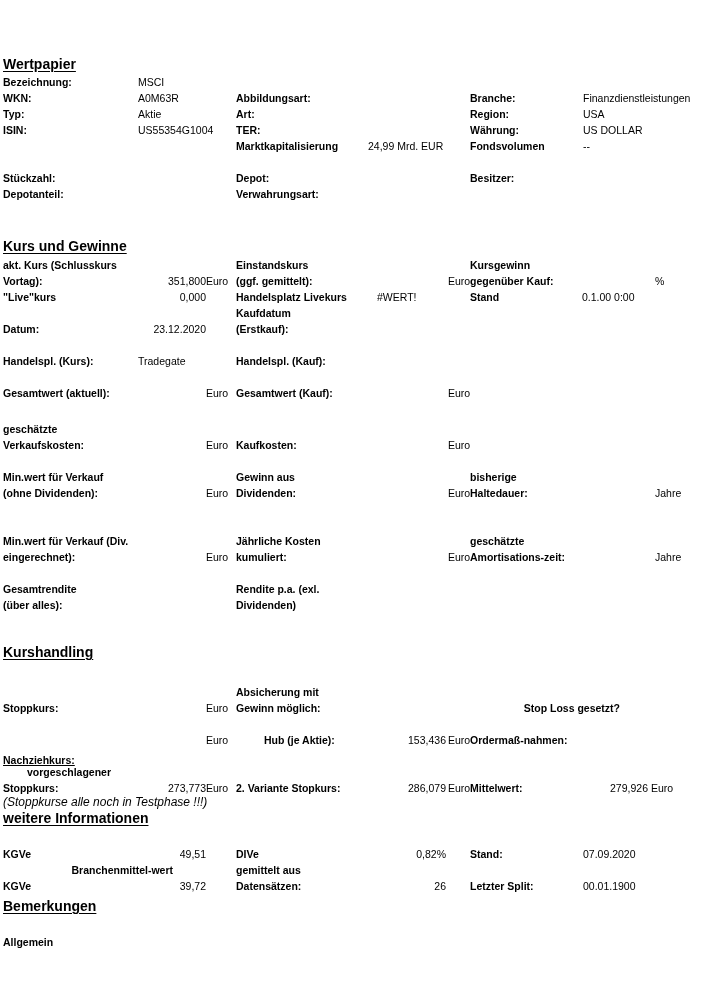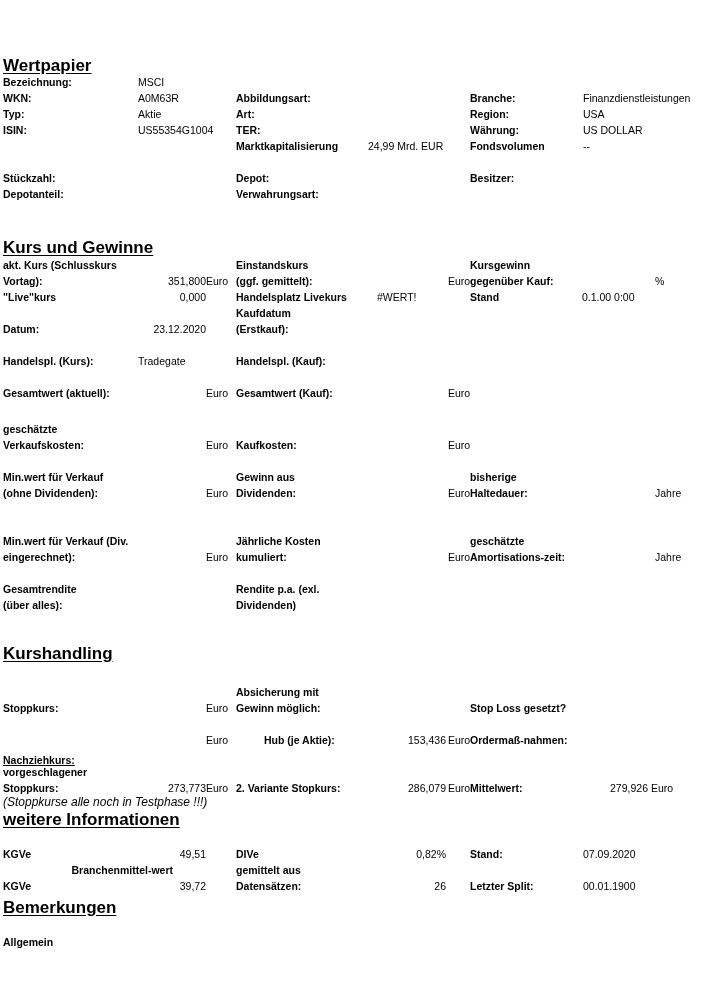--- a/index.html
+++ b/index.html
@@ -26,21 +26,21 @@
     font-size: 16px;
     font-weight: bold;
     letter-spacing: 0.2px;
     text-align: center;
     width: 706px;
     left: 0;
     top: 6px;
   }
 
   .section-head {
-    font-size: 17px;
+    font-size: 14px;
     font-weight: bold;
     text-decoration: underline;
     text-underline-offset: 2px;
     left: 3px;
   }
 
   .lbl {
     font-size: 10.5px;
     font-weight: bold;
     line-height: 12px;
@@ -204,30 +204,30 @@
   <div class="abs lbl c1-lbl" style="top:599px;">(über alles):</div>
   <div class="abs lbl c2-lbl" style="top:583px;">Rendite p.a. (exl.</div>
   <div class="abs lbl c2-lbl" style="top:599px;">Dividenden)</div>
 
   <div class="abs section-head" style="top:644px;">Kurshandling</div>
 
   <div class="abs lbl c2-lbl" style="top:686px;">Absicherung mit</div>
   <div class="abs lbl c1-lbl" style="top:702px;">Stoppkurs:</div>
   <div class="abs unit c1-unit" style="top:702px;">Euro</div>
   <div class="abs lbl c2-lbl" style="top:702px;">Gewinn möglich:</div>
-  <div class="abs lbl c3-lbl" style="top:702px;">Stop Loss gesetzt?</div>
+  <div class="abs lbl c3-lbl" style="top:702px;text-align:right;">Stop Loss gesetzt?</div>
 
   <div class="abs lbl c1-lbl" style="top:754px;text-decoration:underline;">Nachziehkurs:</div>
   <div class="abs unit c1-unit" style="top:734px;">Euro</div>
   <div class="abs lbl c2-lbl" style="top:734px;padding-left:28px;">Hub (je Aktie):</div>
   <div class="abs val num c2-num" style="top:734px;">153,436</div>
   <div class="abs unit c2-unit" style="top:734px;">Euro</div>
   <div class="abs lbl c3-lbl" style="top:734px;">Ordermaß-nahmen:</div>
 
-  <div class="abs lbl c1-lbl" style="top:766px;">vorgeschlagener</div>
+  <div class="abs lbl c1-lbl" style="top:766px;margin-left:24px;">vorgeschlagener</div>
   <div class="abs lbl c1-lbl" style="top:782px;">Stoppkurs:</div>
   <div class="abs val num c1-num" style="top:782px;">273,773</div>
   <div class="abs unit c1-unit" style="top:782px;">Euro</div>
 
   <div class="abs lbl c2-lbl" style="top:782px;">2. Variante Stopkurs:</div>
   <div class="abs val num c2-num" style="top:782px;">286,079</div>
   <div class="abs unit c2-unit" style="top:782px;">Euro</div>
 
   <div class="abs lbl c3-lbl" style="top:782px;">Mittelwert:</div>
   <div class="abs val num" style="top:782px; left:560px; width:88px;">279,926</div>

